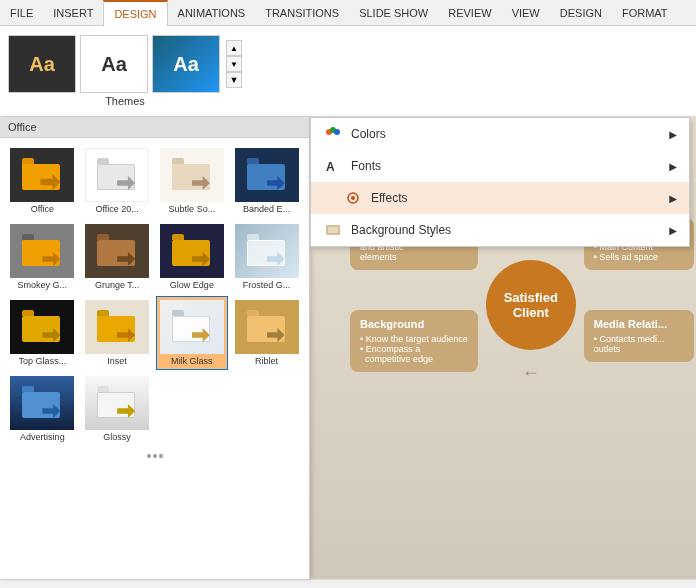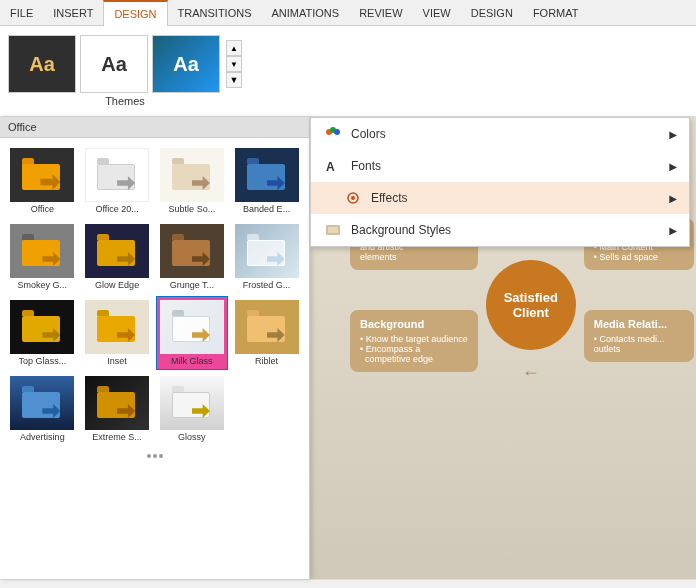--- a/index.html
+++ b/index.html
@@ -26,21 +26,21 @@
     .scroll-arrow { width: 16px; height: 16px; border: 1px solid #ccc; background: #f5f5f5; display: flex; align-items: center; justify-content: center; cursor: pointer; font-size: 8px; }
 
     
     .main { display: flex; position: relative; height: 462px; }
 
     
     .themes-panel { width: 310px; background: #fff; border-right: 1px solid #ccc; box-shadow: 2px 0 5px rgba(0,0,0,0.15); z-index: 10; position: relative; }
     .themes-header { background: #e0e0e0; padding: 4px 8px; font-size: 11px; color: #333; border-bottom: 1px solid #ccc; }
     .themes-grid { display: grid; grid-template-columns: repeat(4, 1fr); gap: 2px; padding: 6px; }
     .theme-item { display: flex; flex-direction: column; align-items: center; padding: 3px; cursor: pointer; border: 1px solid transparent; }
-    .theme-item.active-theme { border: 1px solid #0078d4; background: #ec4899; }
+    .theme-item.active-theme { border: 1px solid #0078d4; background: #fdba74; }
     .theme-name { font-size: 9px; color: #333; text-align: center; margin-top: 2px; max-width: 64px; overflow: hidden; text-overflow: ellipsis; white-space: nowrap; }
 
     
     .ti-base { width: 64px; height: 54px; display: flex; align-items: center; justify-content: center; position: relative; }
 
     
     .dropdown-menu { position: absolute; left: 310px; top: 0; width: 380px; background: #fff; border: 1px solid #ccc; box-shadow: 2px 2px 6px rgba(0,0,0,0.2); z-index: 20; }
     .menu-item { display: flex; align-items: center; padding: 6px 12px; cursor: pointer; font-size: 12px; color: #333; }
     .menu-item.highlighted { background: #fce8d8; padding-left: 32px; }
     .menu-icon { width: 20px; height: 20px; margin-right: 8px; display: flex; align-items: center; justify-content: center; }
@@ -64,22 +64,23 @@
     .bg-white { background: #fff; border: 1px solid #eee; }
   </style>
 </head>
 <body>
 
 <div class="ribbon">
   <div class="ribbon-tabs">
     <button class="ribbon-tab">FILE</button>
     <button class="ribbon-tab">INSERT</button>
     <button class="ribbon-tab active">DESIGN</button>
+    <button class="ribbon-tab">ANIMATIONS</button>
     <button class="ribbon-tab">TRANSITIONS</button>
-    <button class="ribbon-tab">ANIMATIONS</button>
+    <button class="ribbon-tab">SLIDE SHOW</button>
     <button class="ribbon-tab">REVIEW</button>
     <button class="ribbon-tab">VIEW</button>
     <button class="ribbon-tab">DESIGN</button>
     <button class="ribbon-tab">FORMAT</button>
   </div>
   <div class="ribbon-content">
     <div class="ribbon-group">
       <div class="theme-thumb-container">
         <div class="theme-thumb bg-dark">
           <span class="aa-text aa-dark">Aa</span>
@@ -156,42 +157,42 @@
           <div style="position:relative;width:44px;height:38px;">
             <div style="position:absolute;top:2px;left:2px;width:12px;height:6px;background:#606060;border-radius:2px 2px 0 0;"></div>
             <div style="position:absolute;top:8px;left:2px;width:38px;height:26px;background:#f0a000;border-radius:2px;"></div>
             <div style="position:absolute;right:4px;bottom:4px;width:18px;height:14px;background:#c07800;clip-path:polygon(0 30%,60% 30%,60% 0,100% 50%,60% 100%,60% 70%,0 70%);"></div>
           </div>
         </div>
         <div class="theme-name">Smokey G...</div>
       </div>
 
       <div class="theme-item">
+        <div class="ti-base" style="background:#504030;">
+          <div style="position:relative;width:44px;height:38px;">
+            <div style="position:absolute;top:2px;left:2px;width:12px;height:6px;background:#906030;border-radius:2px 2px 0 0;"></div>
+            <div style="position:absolute;top:8px;left:2px;width:38px;height:26px;background:#b07840;border-radius:2px;"></div>
+            <div style="position:absolute;right:4px;bottom:4px;width:18px;height:14px;background:#704820;clip-path:polygon(0 30%,60% 30%,60% 0,100% 50%,60% 100%,60% 70%,0 70%);"></div>
+          </div>
+        </div>
+        <div class="theme-name">Grunge T...</div>
+      </div>
+
+      <div class="theme-item">
         <div class="ti-base" style="background:#202040;">
           <div style="position:relative;width:44px;height:38px;">
             <div style="position:absolute;top:2px;left:2px;width:12px;height:6px;background:#d09000;border-radius:2px 2px 0 0;"></div>
             <div style="position:absolute;top:8px;left:2px;width:38px;height:26px;background:#e0a000;border-radius:2px;"></div>
             <div style="position:absolute;right:4px;bottom:4px;width:18px;height:14px;background:#b07800;clip-path:polygon(0 30%,60% 30%,60% 0,100% 50%,60% 100%,60% 70%,0 70%);"></div>
           </div>
         </div>
         <div class="theme-name">Glow Edge</div>
       </div>
 
       <div class="theme-item">
-        <div class="ti-base" style="background:#504030;">
-          <div style="position:relative;width:44px;height:38px;">
-            <div style="position:absolute;top:2px;left:2px;width:12px;height:6px;background:#906030;border-radius:2px 2px 0 0;"></div>
-            <div style="position:absolute;top:8px;left:2px;width:38px;height:26px;background:#b07840;border-radius:2px;"></div>
-            <div style="position:absolute;right:4px;bottom:4px;width:18px;height:14px;background:#704820;clip-path:polygon(0 30%,60% 30%,60% 0,100% 50%,60% 100%,60% 70%,0 70%);"></div>
-          </div>
-        </div>
-        <div class="theme-name">Grunge T...</div>
-      </div>
-
-      <div class="theme-item">
         <div class="ti-base" style="background:linear-gradient(135deg,#a0b8c8,#d8e8f0);">
           <div style="position:relative;width:44px;height:38px;">
             <div style="position:absolute;top:2px;left:2px;width:12px;height:6px;background:rgba(255,255,255,0.5);border-radius:2px 2px 0 0;"></div>
             <div style="position:absolute;top:8px;left:2px;width:38px;height:26px;background:rgba(255,255,255,0.7);border-radius:2px;border:1px solid rgba(255,255,255,0.9);"></div>
             <div style="position:absolute;right:4px;bottom:4px;width:18px;height:14px;background:rgba(180,210,230,0.8);clip-path:polygon(0 30%,60% 30%,60% 0,100% 50%,60% 100%,60% 70%,0 70%);"></div>
           </div>
         </div>
         <div class="theme-name">Frosted G...</div>
       </div>
 
@@ -243,30 +244,20 @@
         <div class="ti-base" style="background:linear-gradient(to bottom,#3060a0,#102040);">
           <div style="position:relative;width:44px;height:38px;">
             <div style="position:absolute;top:2px;left:2px;width:12px;height:6px;background:#4080c0;border-radius:2px 2px 0 0;"></div>
             <div style="position:absolute;top:8px;left:2px;width:38px;height:26px;background:#5090d0;border-radius:2px;"></div>
             <div style="position:absolute;right:4px;bottom:4px;width:18px;height:14px;background:#2060a0;clip-path:polygon(0 30%,60% 30%,60% 0,100% 50%,60% 100%,60% 70%,0 70%);"></div>
           </div>
         </div>
         <div class="theme-name">Advertising</div>
       </div>
 
-      <div class="theme-item">
-        <div class="ti-base" style="background:linear-gradient(135deg,#101010,#303030);">
-          <div style="position:relative;width:44px;height:38px;">
-            <div style="position:absolute;top:2px;left:2px;width:12px;height:6px;background:#c08000;border-radius:2px 2px 0 0;"></div>
-            <div style="position:absolute;top:8px;left:2px;width:38px;height:26px;background:#d09000;border-radius:2px;"></div>
-            <div style="position:absolute;right:4px;bottom:4px;width:18px;height:14px;background:#a06000;clip-path:polygon(0 30%,60% 30%,60% 0,100% 50%,60% 100%,60% 70%,0 70%);"></div>
-          </div>
-        </div>
-        <div class="theme-name">Extreme S...</div>
-      </div>
 
       <div class="theme-item">
         <div class="ti-base" style="background:linear-gradient(to bottom,#f8f8f8,#d0d0d0);">
           <div style="position:relative;width:44px;height:38px;">
             <div style="position:absolute;top:2px;left:2px;width:12px;height:6px;background:#e0e0e0;border-radius:2px 2px 0 0;"></div>
             <div style="position:absolute;top:8px;left:2px;width:38px;height:26px;background:#f5f5f5;border-radius:2px;border:1px solid #ccc;"></div>
             <div style="position:absolute;right:4px;bottom:4px;width:18px;height:14px;background:#c0a000;clip-path:polygon(0 30%,60% 30%,60% 0,100% 50%,60% 100%,60% 70%,0 70%);"></div>
           </div>
         </div>
         <div class="theme-name">Glossy</div>

